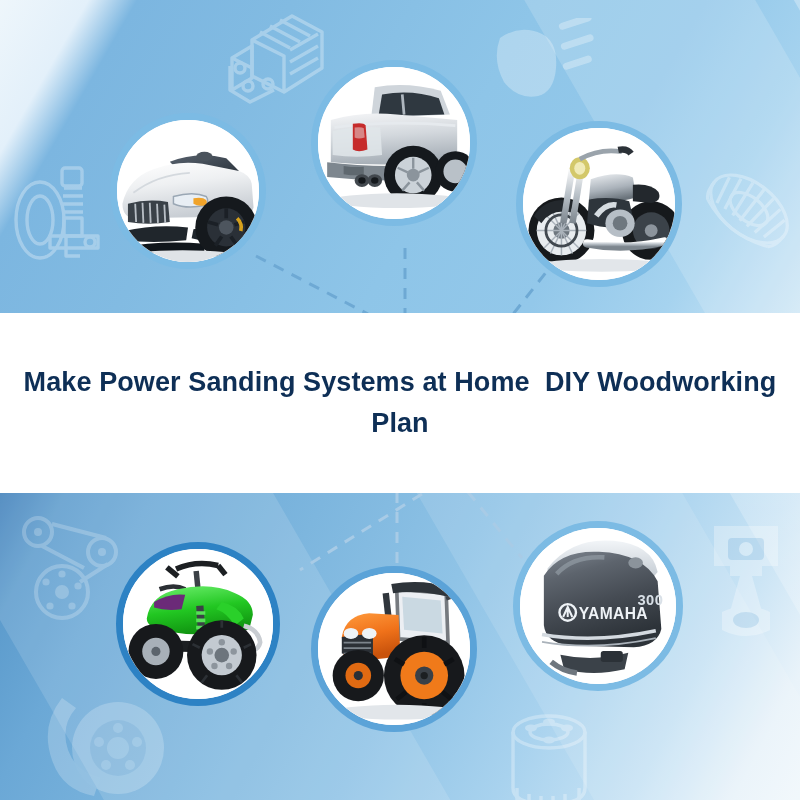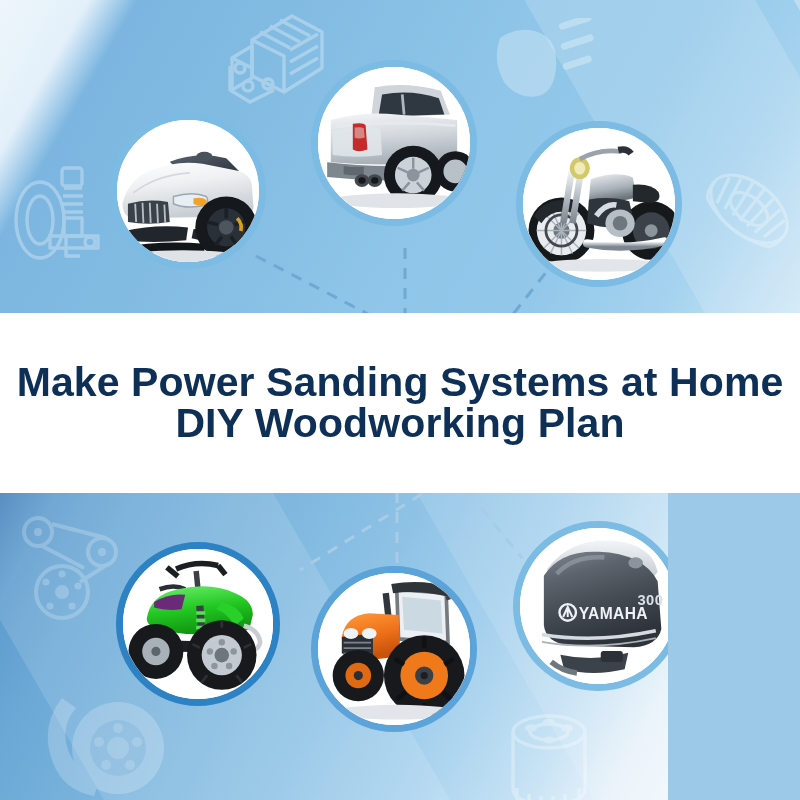--- a/index.html
+++ b/index.html
@@ -50,21 +50,21 @@
     width: 300px; height: 820px;
     background: linear-gradient(90deg, rgba(255,255,255,0.30), rgba(255,255,255,0.60));
     transform: rotate(-30deg);
     transform-origin: 50% 0;
   }
 
   
   .panel-bottom {
     position: absolute;
     left: 0; top: 492px;
-    width: 668px; height: 308px;
+    width: 800px; height: 308px;
     overflow: hidden;
     background: linear-gradient(118deg, #3f7fba 0%, #5d9ccd 7%, #6ba8d6 16%, #7db6de 34%, #8fc3e6 52%, #a8d2ee 68%, #c6e2f4 82%, #e9f3fa 93%, #f0f7fc 100%);
   }
   .panel-bottom .diag-a {
     position: absolute;
     left: -120px; top: -120px;
     width: 300px; height: 640px;
     background: rgba(255,255,255,0.13);
     transform: rotate(-30deg);
     transform-origin: 50% 0;
@@ -96,21 +96,21 @@
     align-items: center;
     justify-content: center;
     z-index: 40;
   }
   .title-text {
     width: 770px;
     text-align: center;
     color: #0e2f56;
     font-family: "Liberation Sans", sans-serif;
     font-weight: bold;
-    font-size: 41px;
+    font-size: 27px;
     line-height: 41px;
     letter-spacing: 0.1px;
     white-space: pre-wrap;
   }
 
   
   .wm {
     position: absolute;
     opacity: 0.30;
     pointer-events: none;

